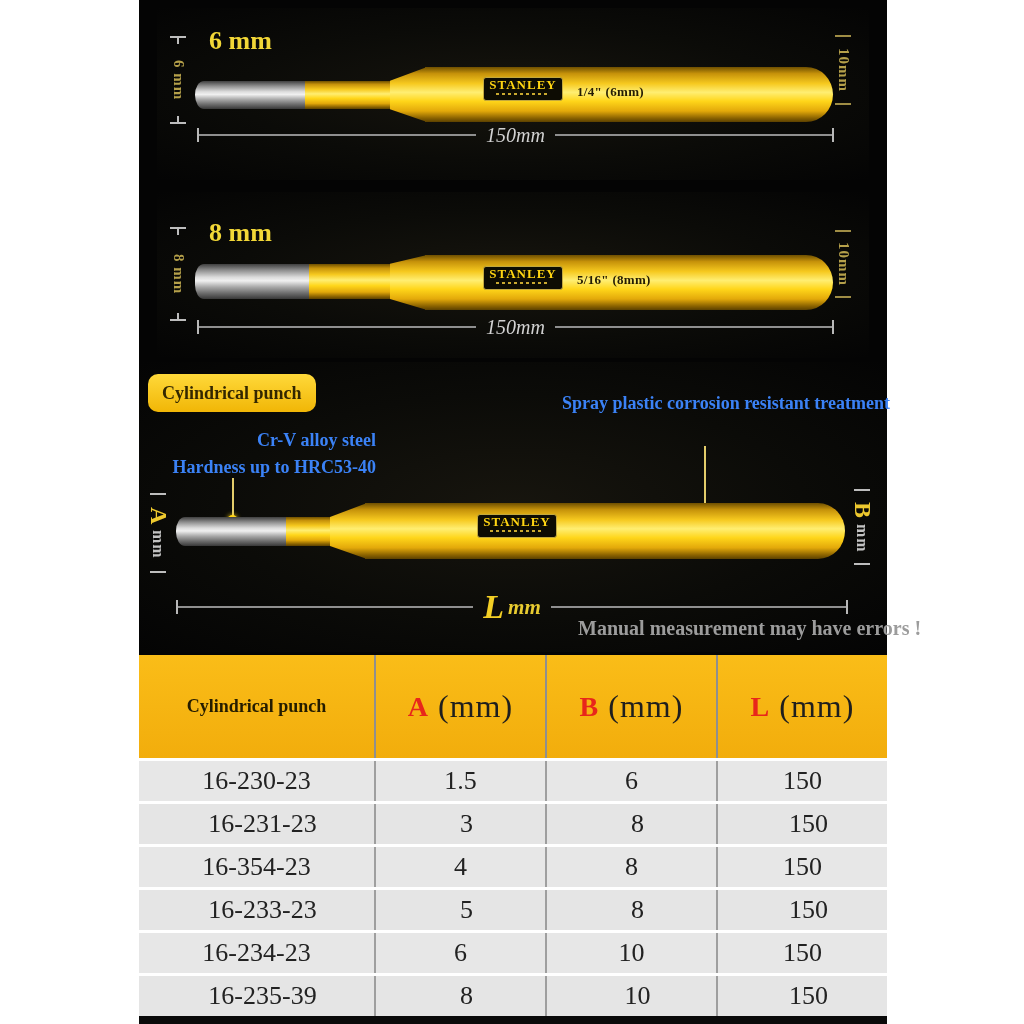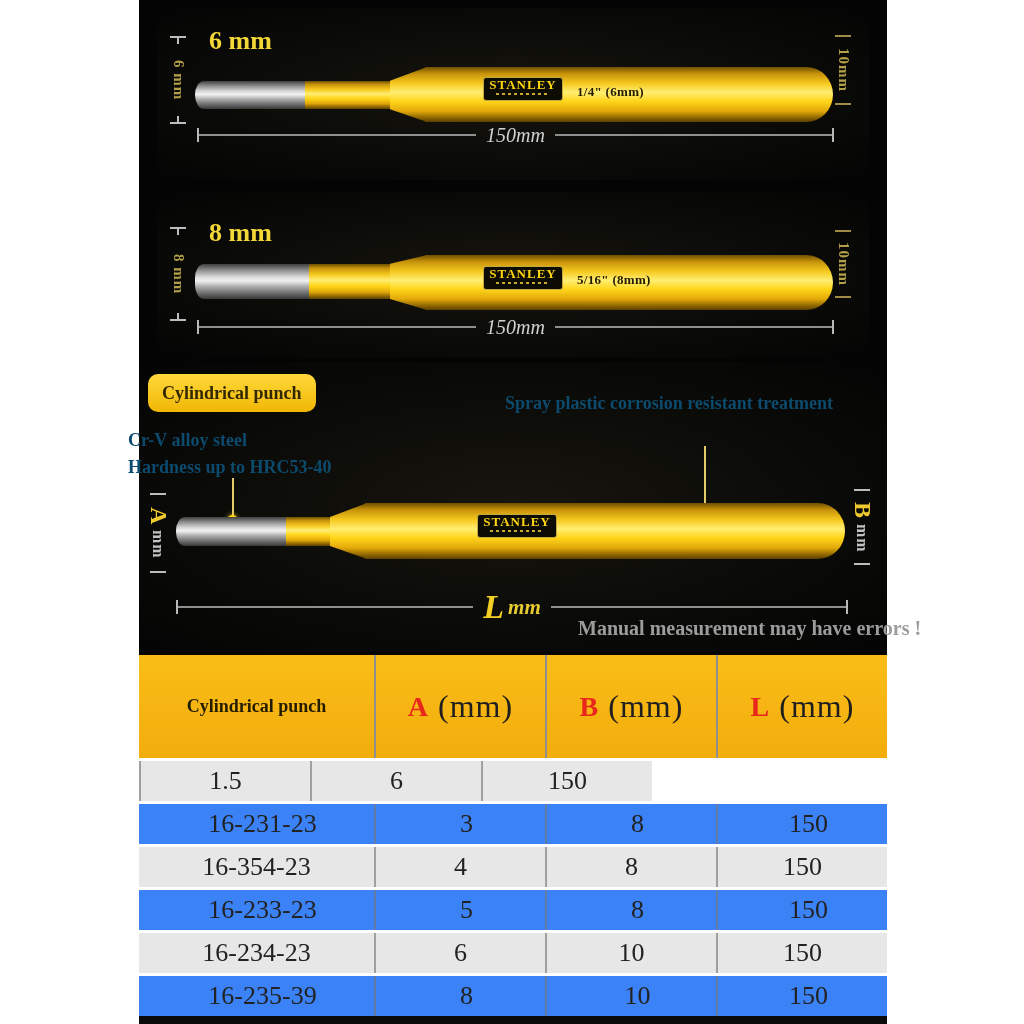--- a/index.html
+++ b/index.html
@@ -70,21 +70,21 @@
   .hd1{left:197px;top:121px;width:637px;height:28px;}
   .hd2{left:197px;top:313px;width:637px;height:28px;}
   .hdL{left:176px;top:589px;width:672px;height:36px;}
   .hdL .l-letter{font-style:italic;font-size:34px;font-weight:700;color:#f3cf25;margin:0 4px 0 10px;}
   .hdL .l-unit{font-style:italic;font-size:21px;font-weight:700;color:#e8cb30;margin-right:10px;}
 
   
   .pill{position:absolute;left:148px;top:374px;height:38px;line-height:38px;padding:0 14px;
         background:linear-gradient(180deg,#ffd93a,#f1b606);border-radius:10px;
         font-size:18px;font-weight:700;color:#332700;}
-  .ann{position:absolute;text-align:left;font-size:18px;font-weight:700;color:#0c4a6e;}
+  .ann{position:absolute;text-align:right;font-size:18px;font-weight:700;color:#3b82f6;}
   .al1{left:128px;top:430px;width:248px;}
   .al2{left:128px;top:457px;width:248px;}
   .ar1{left:505px;top:393px;width:385px;}
   .ar2{left:505px;top:425px;width:385px;}
   .leader{position:absolute;width:2px;background:#e3cc6a;}
   .ld1{left:232px;top:478px;height:40px;}
   .ld2{left:704px;top:446px;height:60px;}
   .leader-dot{position:absolute;width:9px;height:9px;border-radius:50%;background:#ffd415;box-shadow:0 0 5px #ffd415;}
   .dot1{left:228px;top:515px;}
 
@@ -92,21 +92,21 @@
 
   
   .spec-table{position:absolute;left:139px;top:655px;width:748px;}
   .thead{display:flex;height:103px;background:linear-gradient(180deg,#fabd18,#f2ad0c);}
   .hcell{display:flex;align-items:center;justify-content:center;box-sizing:border-box;width:171px;border-left:2px solid #8f8f8f;}
   .hcell.model{width:235px;border-left:none;font-size:18px;font-weight:700;color:#241c00;}
   .hletter{font-size:28px;font-weight:700;color:#e8261b;}
   .hunit{font-size:32px;font-weight:500;color:#1e1e1e;margin-left:10px;letter-spacing:1px;}
   .trow{display:flex;height:40px;margin-top:3px;}
   .trow.light .tcell{background:#e7e7e7;}
-  .trow.dark .tcell{background:#3b82f6;padding-left:12px;}
+  .trow.dark .tcell{background:#e5e5e5;padding-left:12px;}
   .tcell{display:flex;align-items:center;justify-content:center;box-sizing:border-box;width:171px;
          border-left:2px solid rgba(120,120,120,.65);font-size:26px;color:#222222;}
   .tcell.model{width:235px;border-left:none;}
   .bottom-bar{height:8px;background:#0a0a0a;}
 </style>
 </head>
 <body>
 
 <div id="page">
 
@@ -241,20 +241,21 @@
         <span class="hletter">B</span>
         <span class="hunit">(mm)</span>
       </div>
       <div class="hcell">
         <span class="hletter">L</span>
         <span class="hunit">(mm)</span>
       </div>
     </div>
     <div id="spec-rows">
         <div class="trow light">
+          <div class="tcell model">16-230-23</div>
           <div class="tcell">1.5</div>
           <div class="tcell">6</div>
           <div class="tcell">150</div>
         </div>
         <div class="trow dark">
           <div class="tcell model">16-231-23</div>
           <div class="tcell">3</div>
           <div class="tcell">8</div>
           <div class="tcell">150</div>
         </div>

